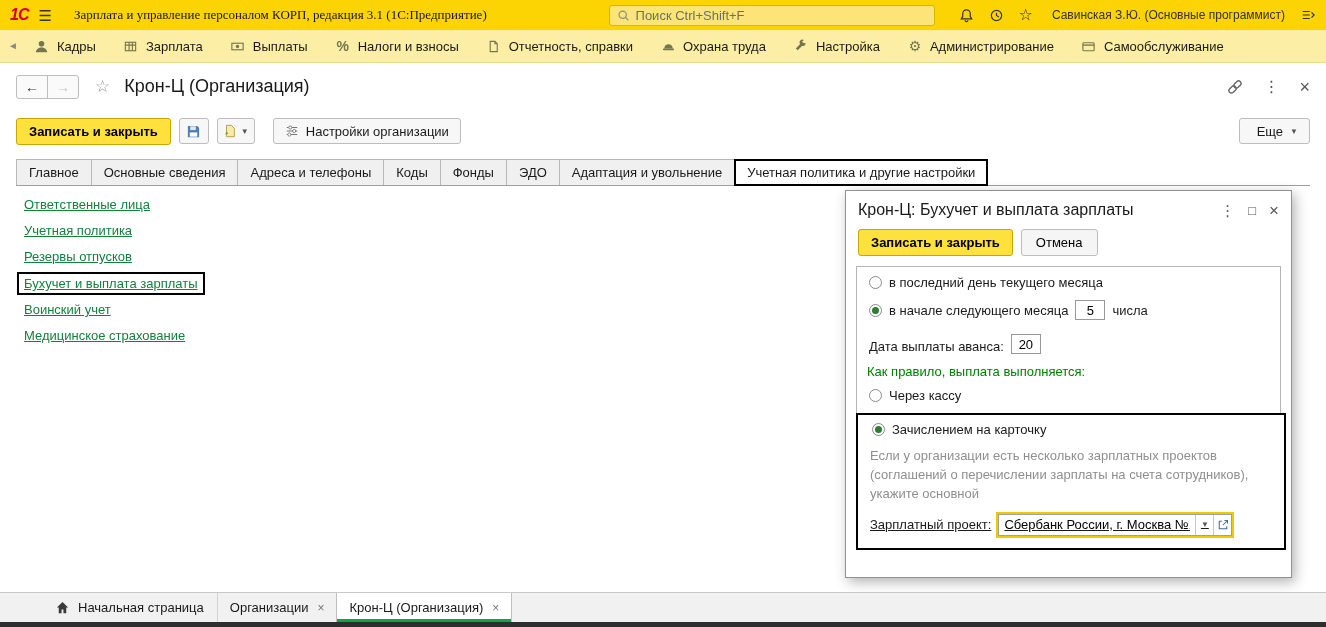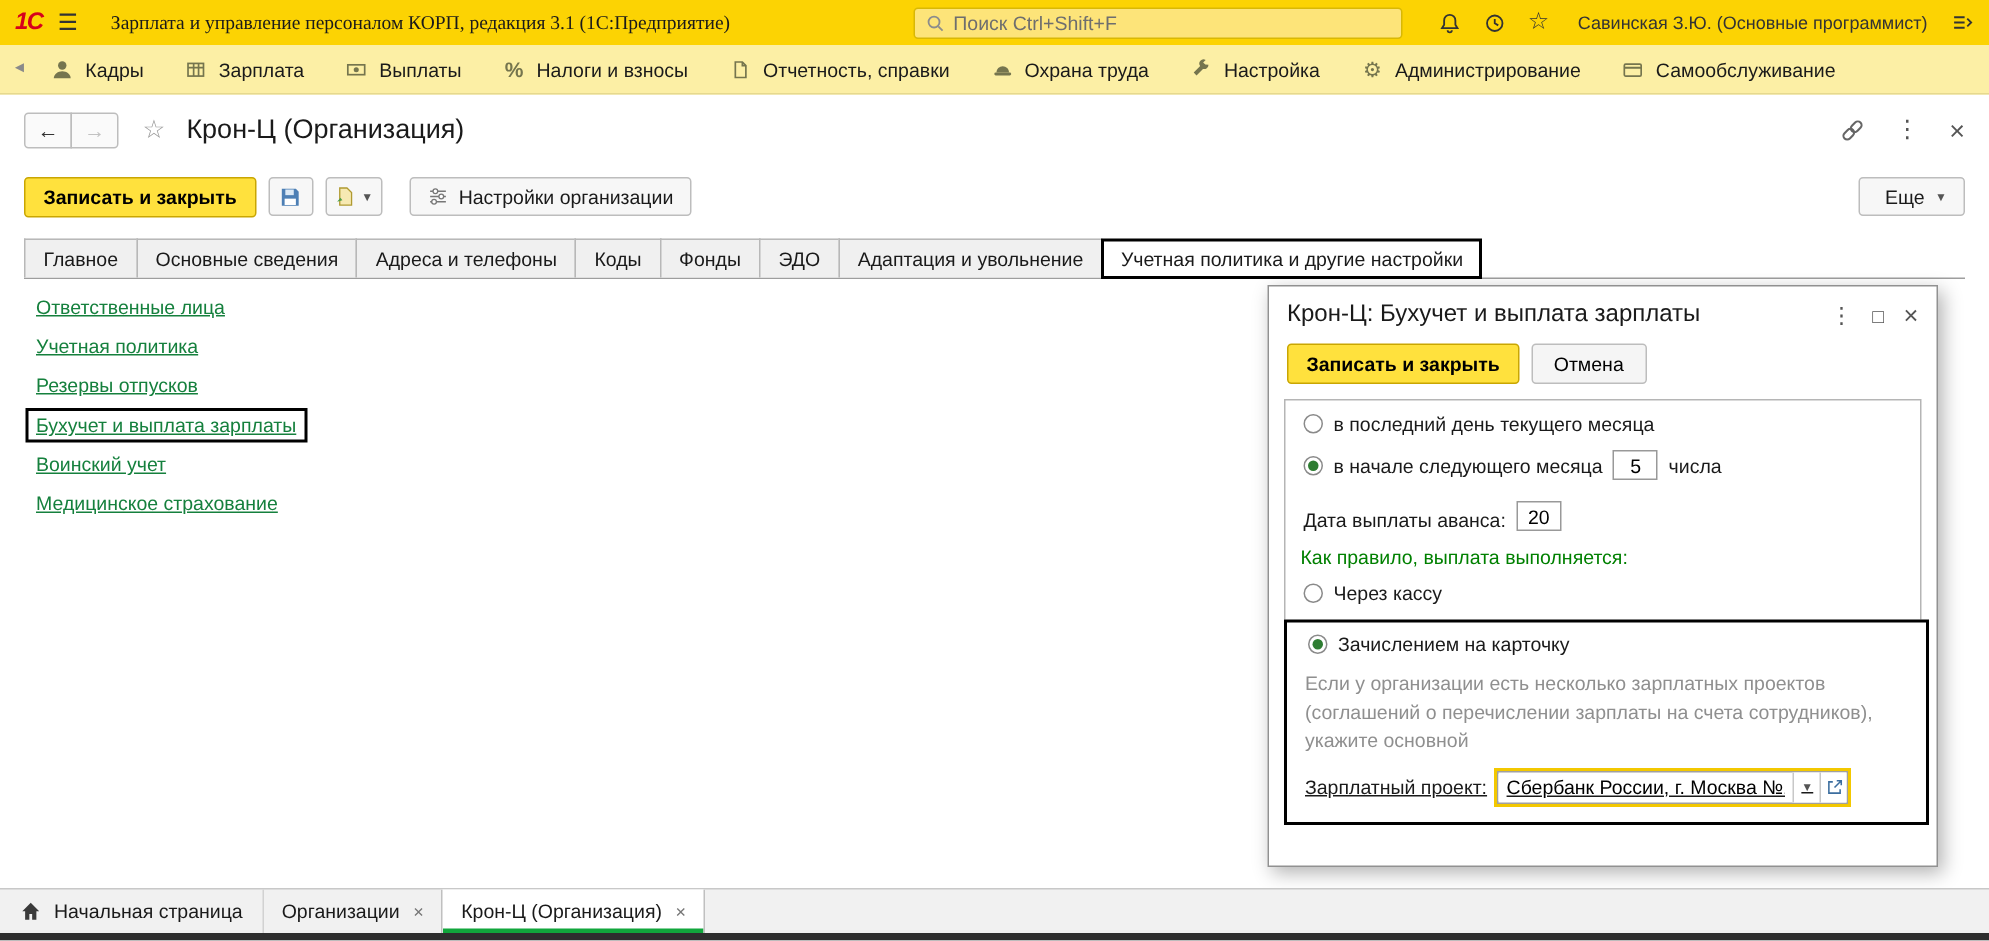--- a/index.html
+++ b/index.html
@@ -90,21 +90,21 @@
   .note { color:#8f8f8f; margin:7px 0 10px; line-height:1.45; max-width:402px; }
   .project-row { display:flex; align-items:center; gap:7px;text-decoration:underline; }
   .combo { display:flex; align-items:center; border:1px solid #a0a0a0; box-shadow:0 0 0 2px #f3c800;
     background:#fff; height:22px; }
   .combo input { border:none; outline:none; width:196px; height:18px; padding:0 5px; font-size:13px;
     font-family:inherit; }
   .combo-btn { width:18px; height:20px; display:flex; align-items:center; justify-content:center;
     border-left:1px solid #c8c8c8; cursor:pointer; background:#fff; }
   
   .bottombar { position:absolute; left:0; right:0; bottom:5px; height:30px; background:#f1f1f1;
-    border-top:1px solid #c8c8c8; display:flex; align-items:stretch; }
+    border-top:1px solid #c8c8c8; display:flex; align-items:stretch;padding-left:42px; }
   .home { display:flex; align-items:center; gap:8px; padding:0 13px; cursor:pointer; }
   .btab { display:flex; align-items:center; gap:9px; padding:0 12px; border-left:1px solid #d2d2d2;
     cursor:pointer; white-space:nowrap; }
   .btab .x { color:#777; font-size:12px; }
   .btab.active { background:#fff; border-left:1px solid #c0c0c0; border-right:1px solid #c0c0c0;
     box-shadow: inset 0 -3px 0 #11a63c; }
   .taskbar { position:absolute; bottom:0; height:5px; left:0; right:0; background:#2e2e2e; }
 </style>
 </head>
 <body>

